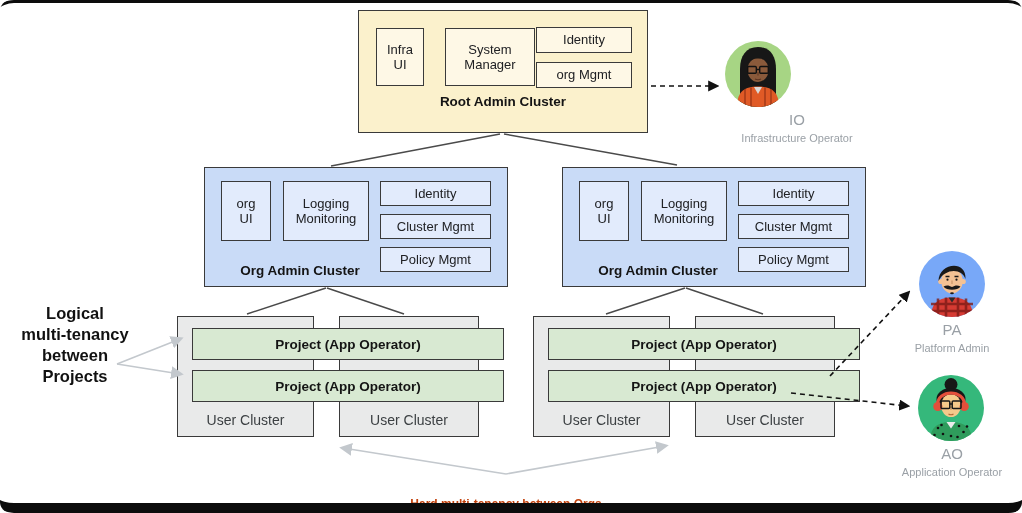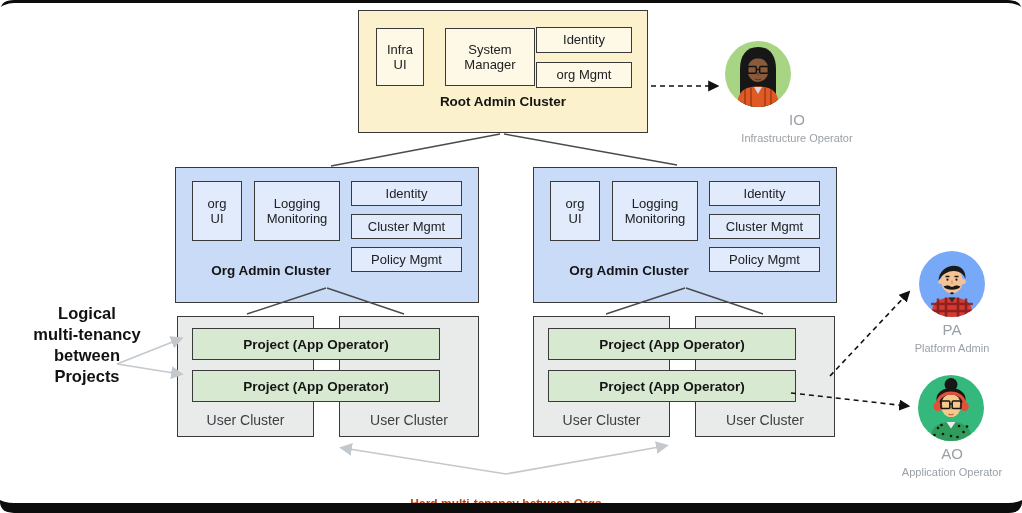--- a/index.html
+++ b/index.html
@@ -8,50 +8,50 @@
     font-family:"Liberation Sans", sans-serif;color:var(--text,#202124);border-radius:11px;
   }
   
   .frame{
     position:absolute;top:0;bottom:0;left:-14px;right:-14px;
     border:3px solid #0c0c0c;border-bottom-width:10px;border-radius:28px;
     pointer-events:none;z-index:10;
   }
   .cluster{position:absolute;border:1.5px solid var(--box-border,#3a3a3a);box-sizing:border-box;}
   .cluster.root{left:358px;top:10px;width:290px;height:123px;background:var(--root-fill,#FBF1CC);}
-  .cluster.org{top:167px;width:304px;height:136px;background:var(--org-fill,#C9DBF7);}
+  .cluster.org{top:167px;width:304px;height:120px;background:var(--org-fill,#C9DBF7);margin-left:29px;}
   .cluster.org.left{left:175px;} .cluster.org.right{left:533px;}
   .comp{
     position:absolute;display:flex;align-items:center;justify-content:center;text-align:center;
     border:1.5px solid var(--box-border,#3a3a3a);box-sizing:border-box;
     font-size:13px;line-height:1.18;color:var(--text,#202124);
   }
   .root .comp{background:var(--root-inner-fill,#FEF8E6);}
   .org .comp{background:var(--org-inner-fill,#E2EBFC);}
   .comp .narrow{display:inline-block;max-width:34px;}
   .cluster-title{position:absolute;text-align:center;font-weight:700;font-size:13.5px;line-height:16px;color:#141414;}
   .root .cluster-title{left:0;right:0;top:83px;}
   .org .cluster-title{left:0;width:190px;top:95px;}
 
   .user-group{position:absolute;top:316px;width:302px;height:121px;}
   .user-group.g1{left:177px;} .user-group.g2{left:533px;}
   .user-box{position:absolute;top:0;height:121px;background:var(--user-fill,#E9EAEA);
     border:1.5px solid var(--box-border,#3a3a3a);box-sizing:border-box;}
   .user-box.a{left:0;width:137px;} .user-box.b{left:162px;width:140px;}
   .project-bar{
-    position:absolute;left:15px;width:248px;height:32px;background:var(--project-fill,#D8E9D2);
+    position:absolute;left:15px;width:312px;height:32px;background:var(--project-fill,#D8E9D2);
     border:1.5px solid var(--box-border,#3a3a3a);box-sizing:border-box;
     display:flex;align-items:center;justify-content:center;
     font-weight:700;font-size:13.5px;color:#141414;
   }
   .project-bar.p1{top:12px;} .project-bar.p2{top:54px;}
   .user-label{position:absolute;top:96px;text-align:center;font-size:14px;color:#3c4043;}
   .user-label.a{left:0;width:137px;} .user-label.b{left:162px;width:140px;}
 
-  .annot-logical{position:absolute;left:12px;top:303px;width:150px;text-align:center;
+  .annot-logical{position:absolute;left:0;top:303px;width:150px;text-align:center;
     font-weight:700;font-size:16.5px;line-height:21px;color:#111;}
   .annot-hard{position:absolute;left:306px;top:485px;width:400px;text-align:center;
     font-weight:700;font-size:12px;color:#c2410c;margin-top:12px;}
 
   .lines{position:absolute;left:0;top:0;z-index:5;pointer-events:none;}
   .ln-solid{stroke:var(--connector,#4a4a4a);stroke-width:1.4;fill:none;}
   .ln-dash{stroke:var(--dashed-arrow,#111111);stroke-width:1.6;fill:none;stroke-dasharray:5 4;}
   .ln-gray{stroke:var(--gray-arrow,#C3C8CD);stroke-width:1.6;fill:none;}
   .mk-black{fill:var(--dashed-arrow,#111111);}
   .mk-gray{fill:var(--gray-arrow,#C3C8CD);}

